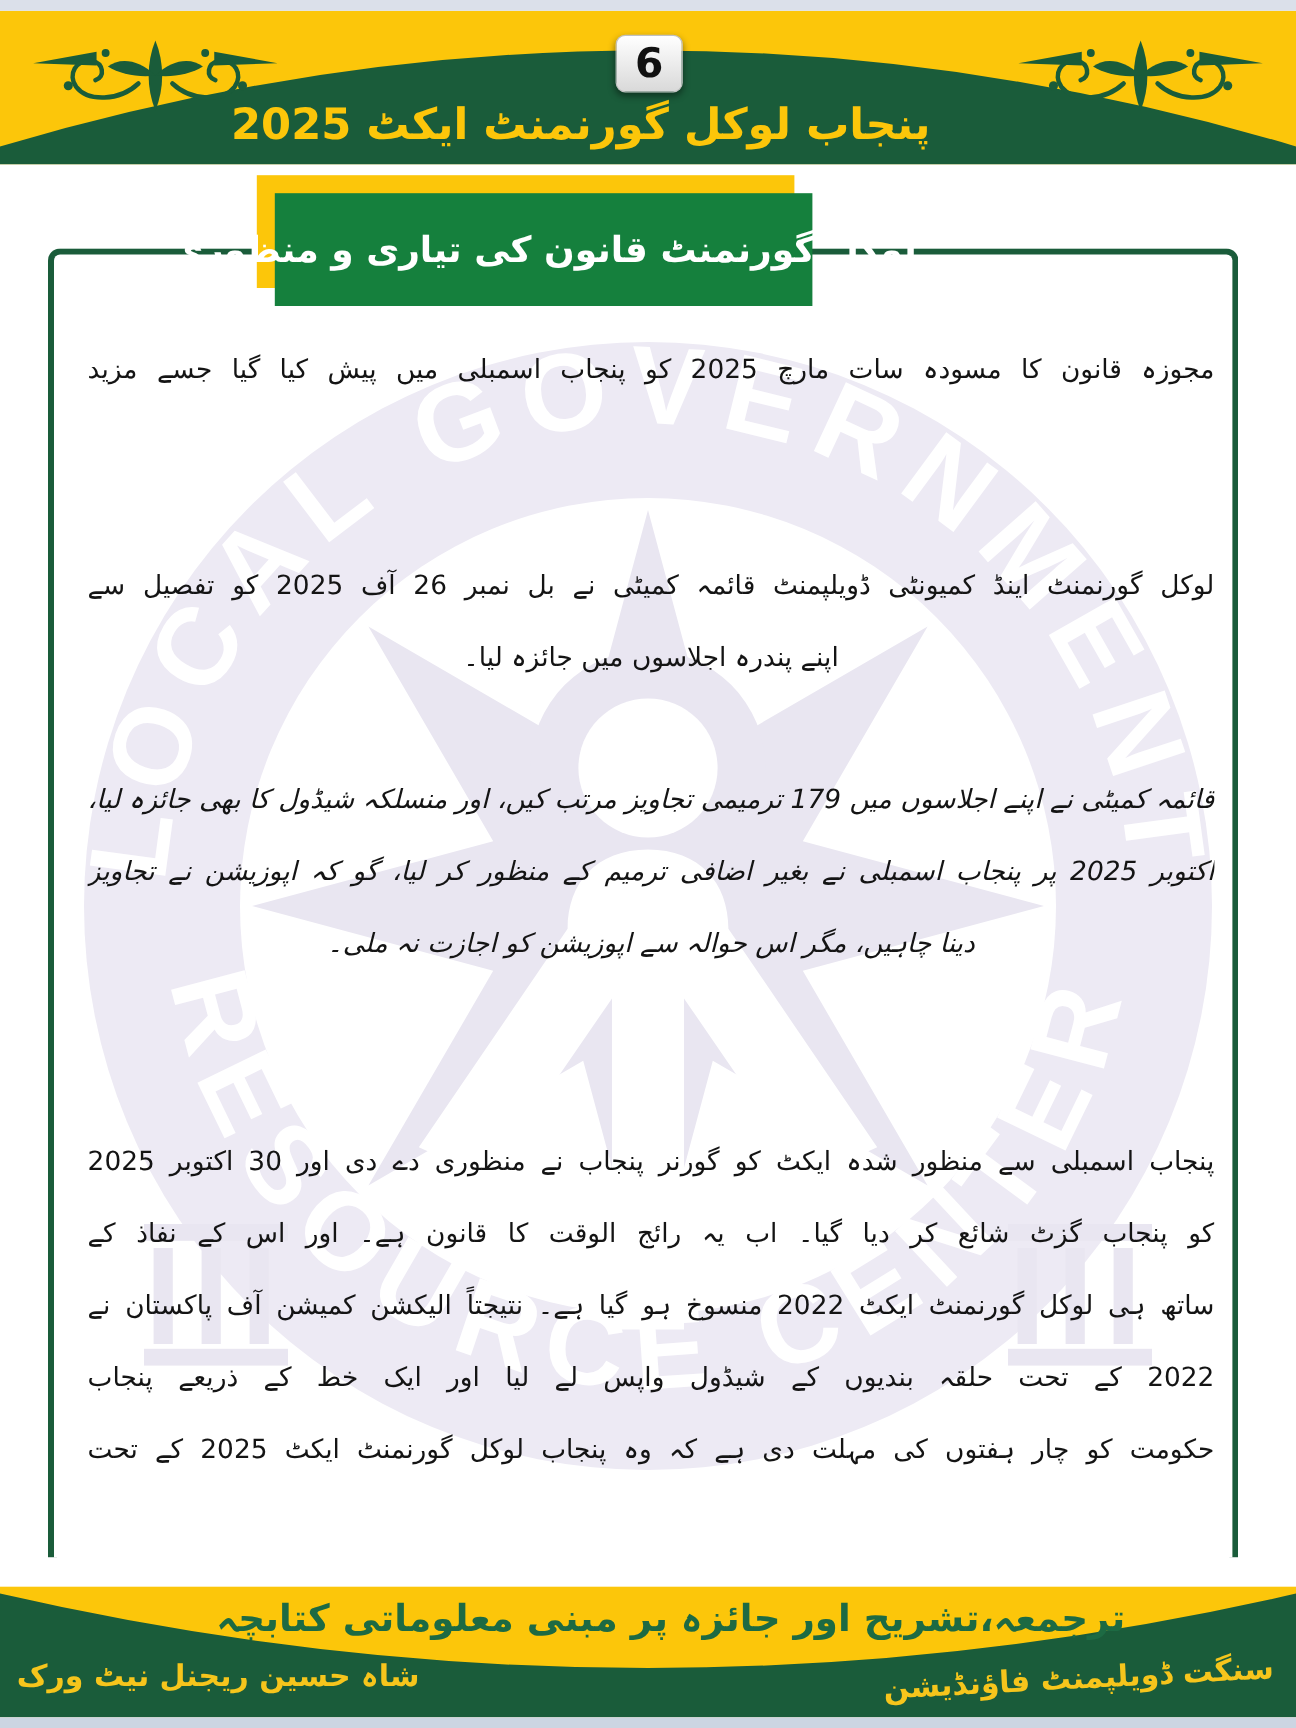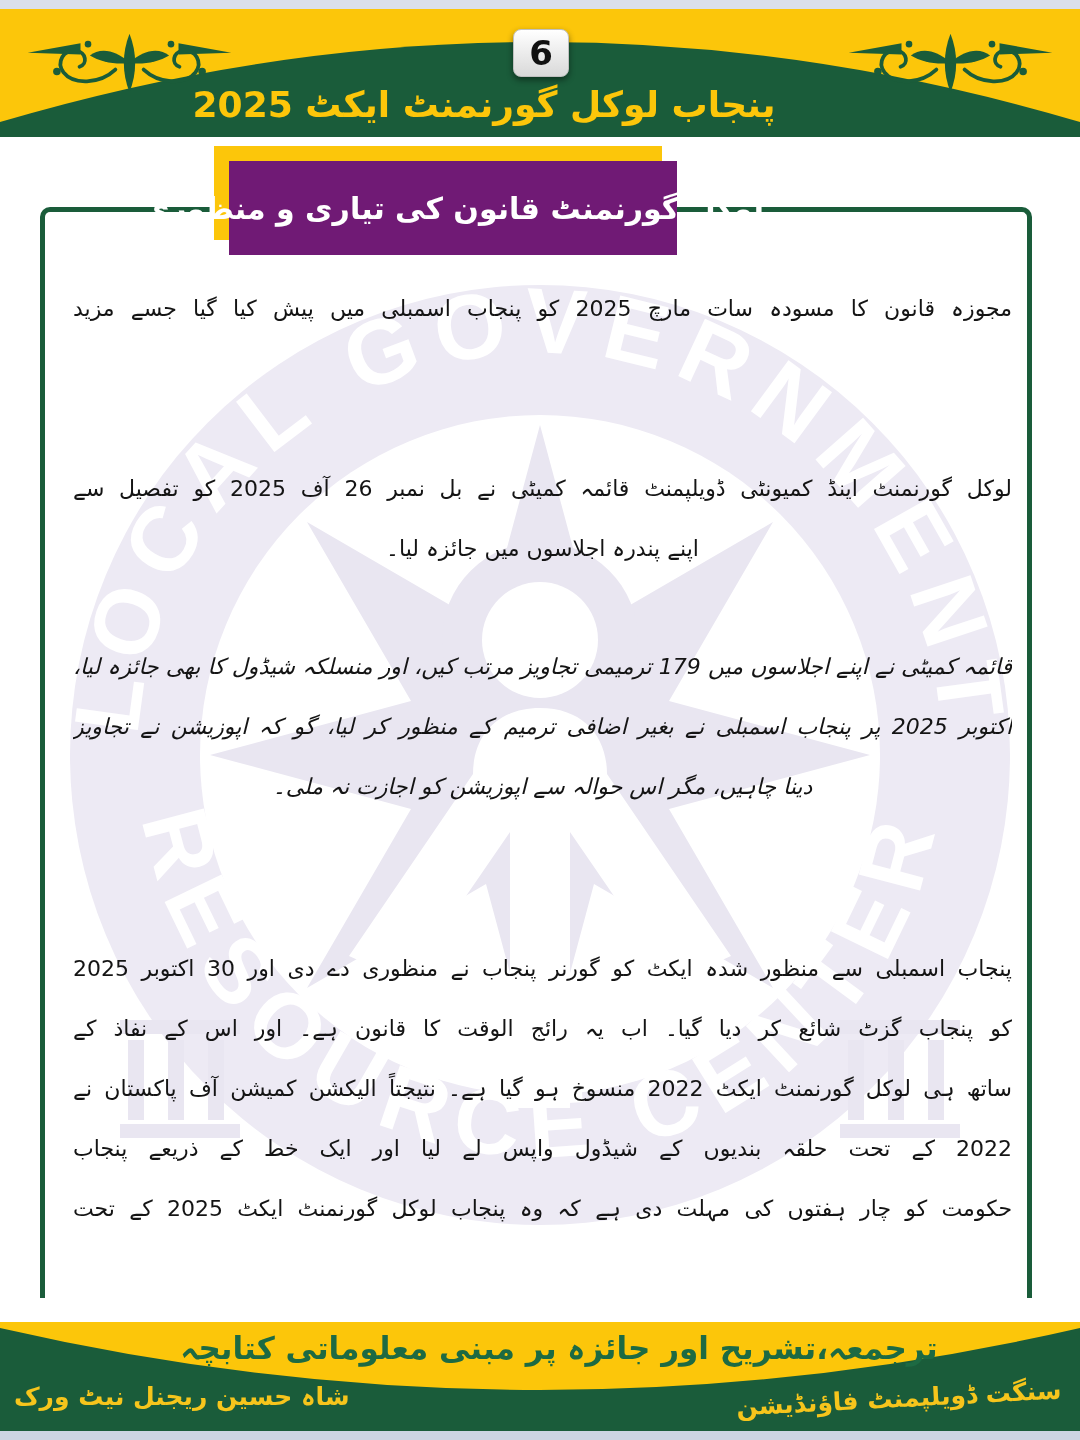--- a/index.html
+++ b/index.html
@@ -19,21 +19,21 @@
   .header-title{position:absolute;left:0;top:84px;width:968px;text-align:center;
       color:#fcc60a;font-size:36px;font-weight:bold;z-index:4;direction:rtl;}
   .ornament{position:absolute;top:30px;width:215px;height:66px;z-index:4;}
   .ornament.left{left:22px;}
   .ornament.right{right:22px;transform:scaleX(-1);}
 
   
   .title-shadow{position:absolute;left:214px;top:146px;width:448px;height:94px;
       background:#fcc60a;z-index:3;}
   .title-box{position:absolute;left:229px;top:161px;width:448px;height:94px;
-      background:#701a75;z-index:4;display:flex;align-items:center;justify-content:center;}
+      background:#15803d;z-index:4;display:flex;align-items:center;justify-content:center;}
   .title-box .t{color:#ffffff;font-size:30px;font-weight:bold;direction:rtl;white-space:nowrap;}
 
   
   .content-frame{position:absolute;left:40px;top:207px;width:982px;height:1086px;
       border:5px solid #1a5c3a;border-bottom:none;border-radius:10px 10px 0 0;z-index:1;}
 
   
   .watermark{position:absolute;left:25px;top:240px;width:1030px;height:1040px;z-index:0;}
 
   

